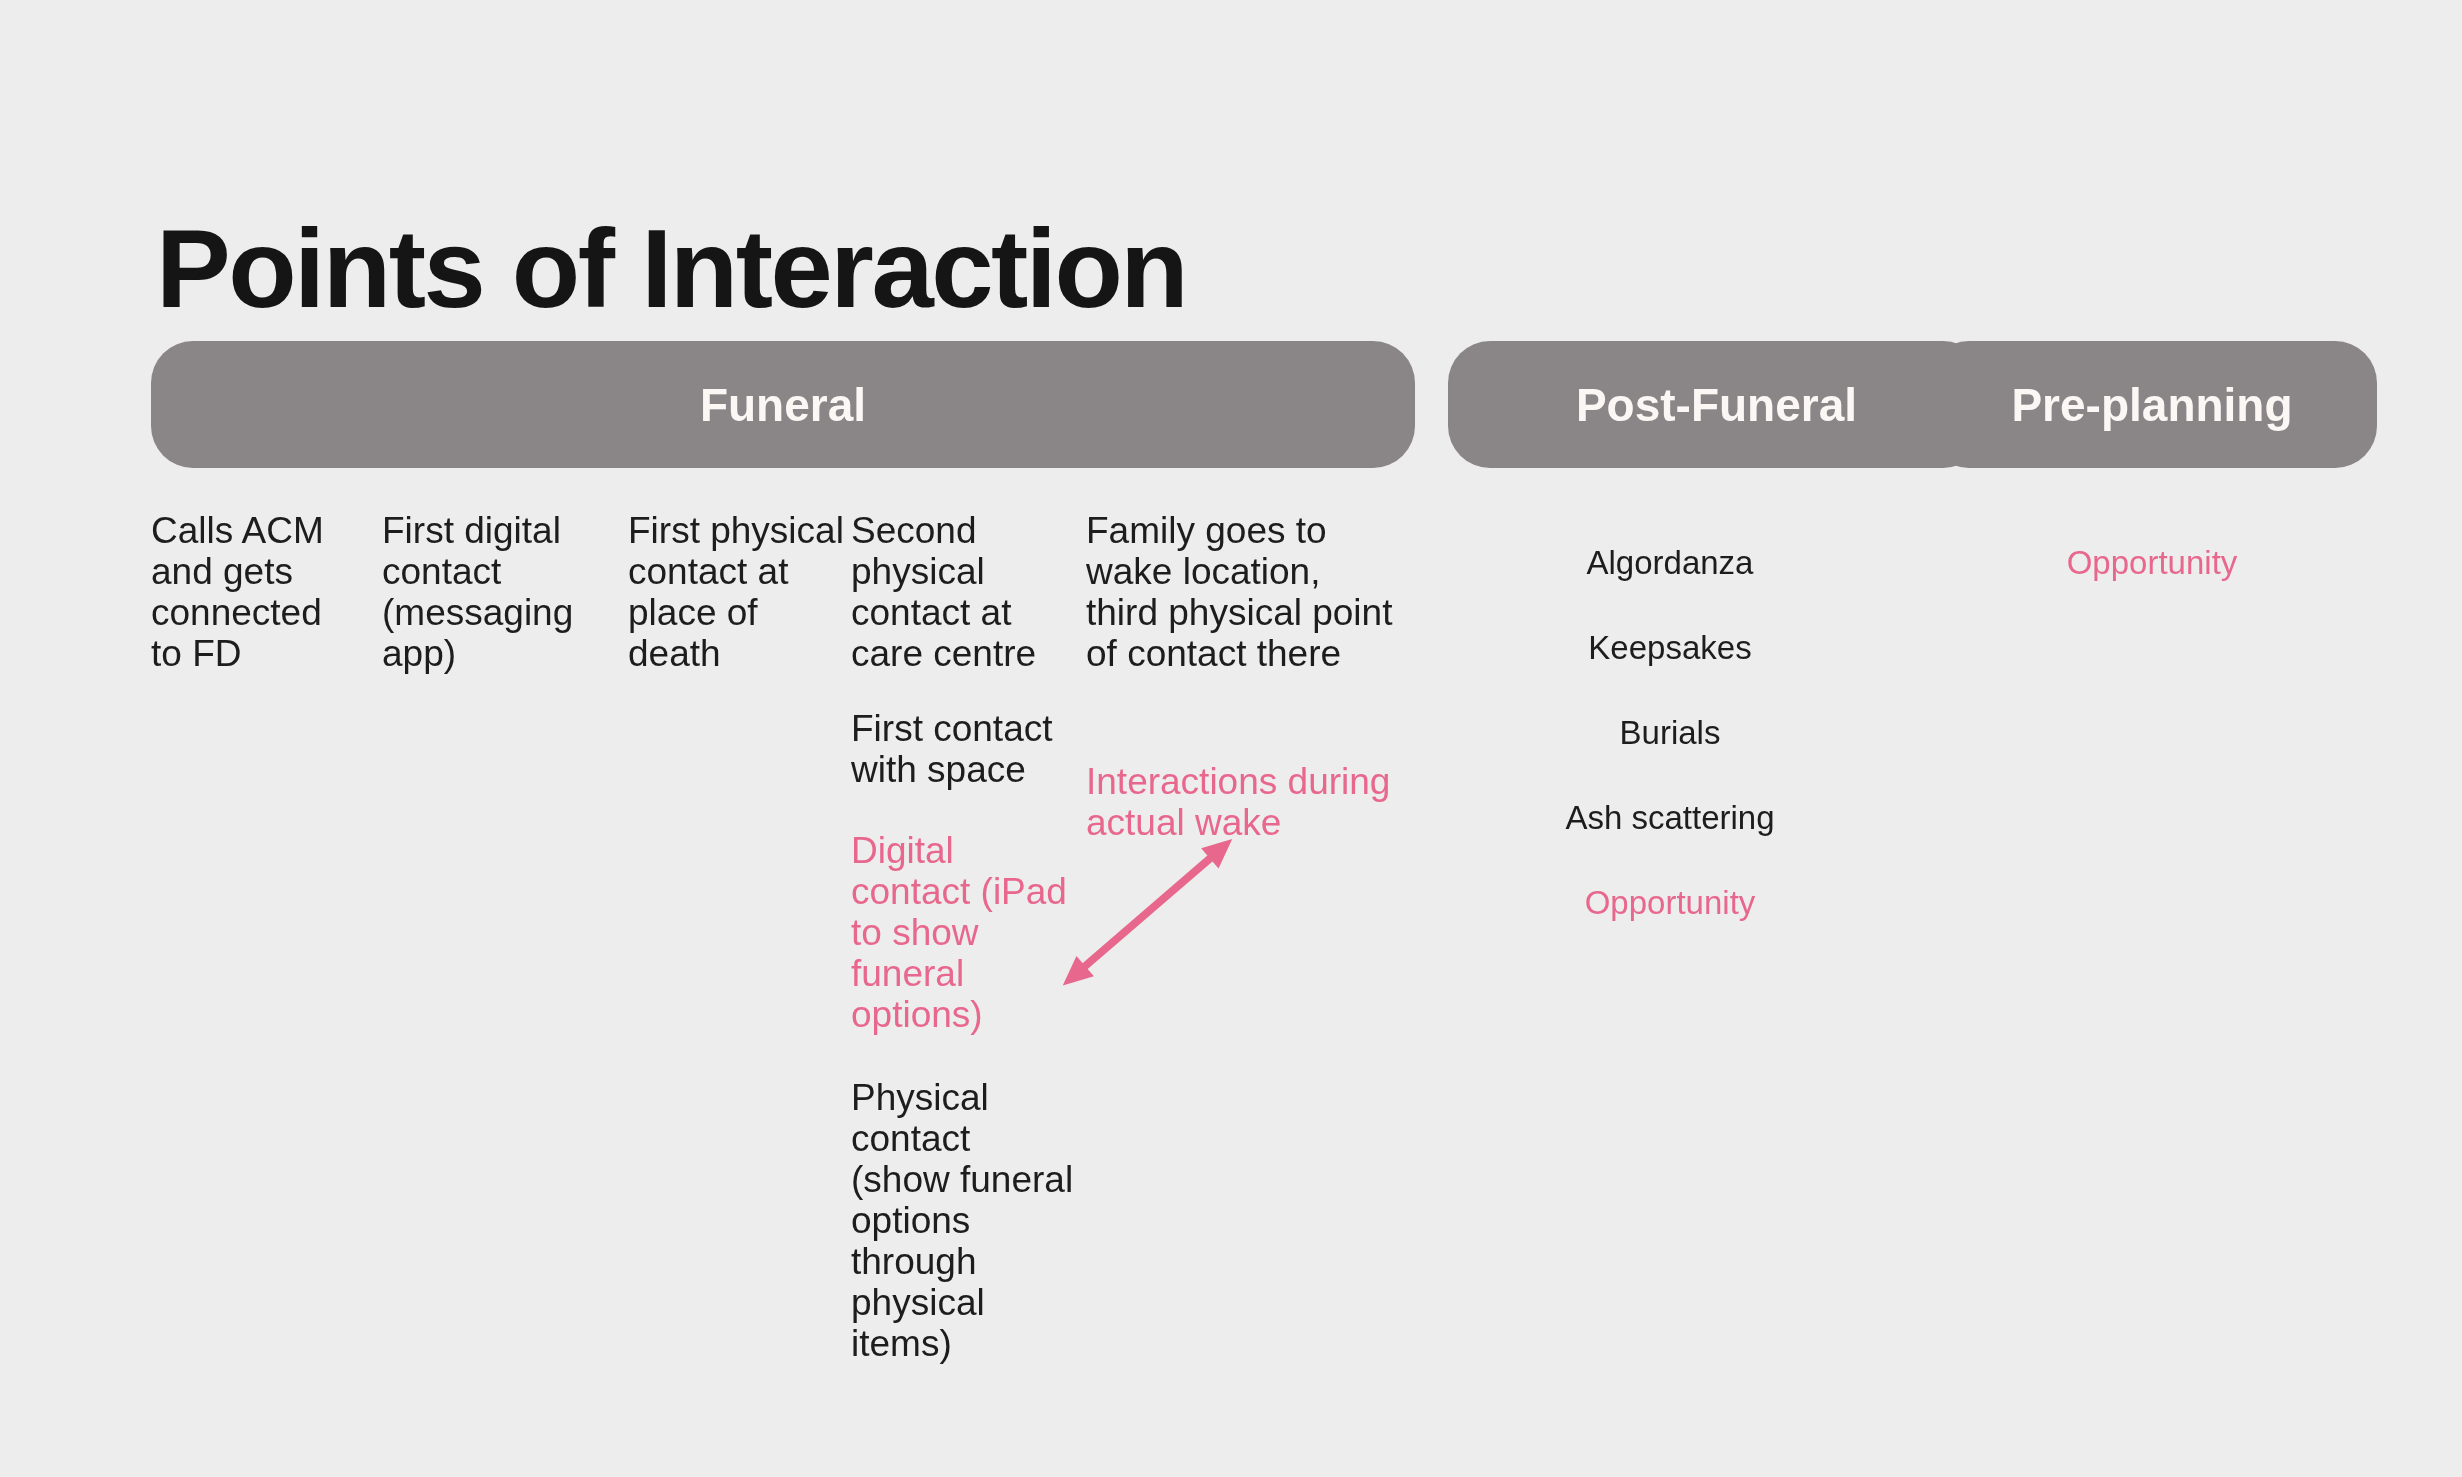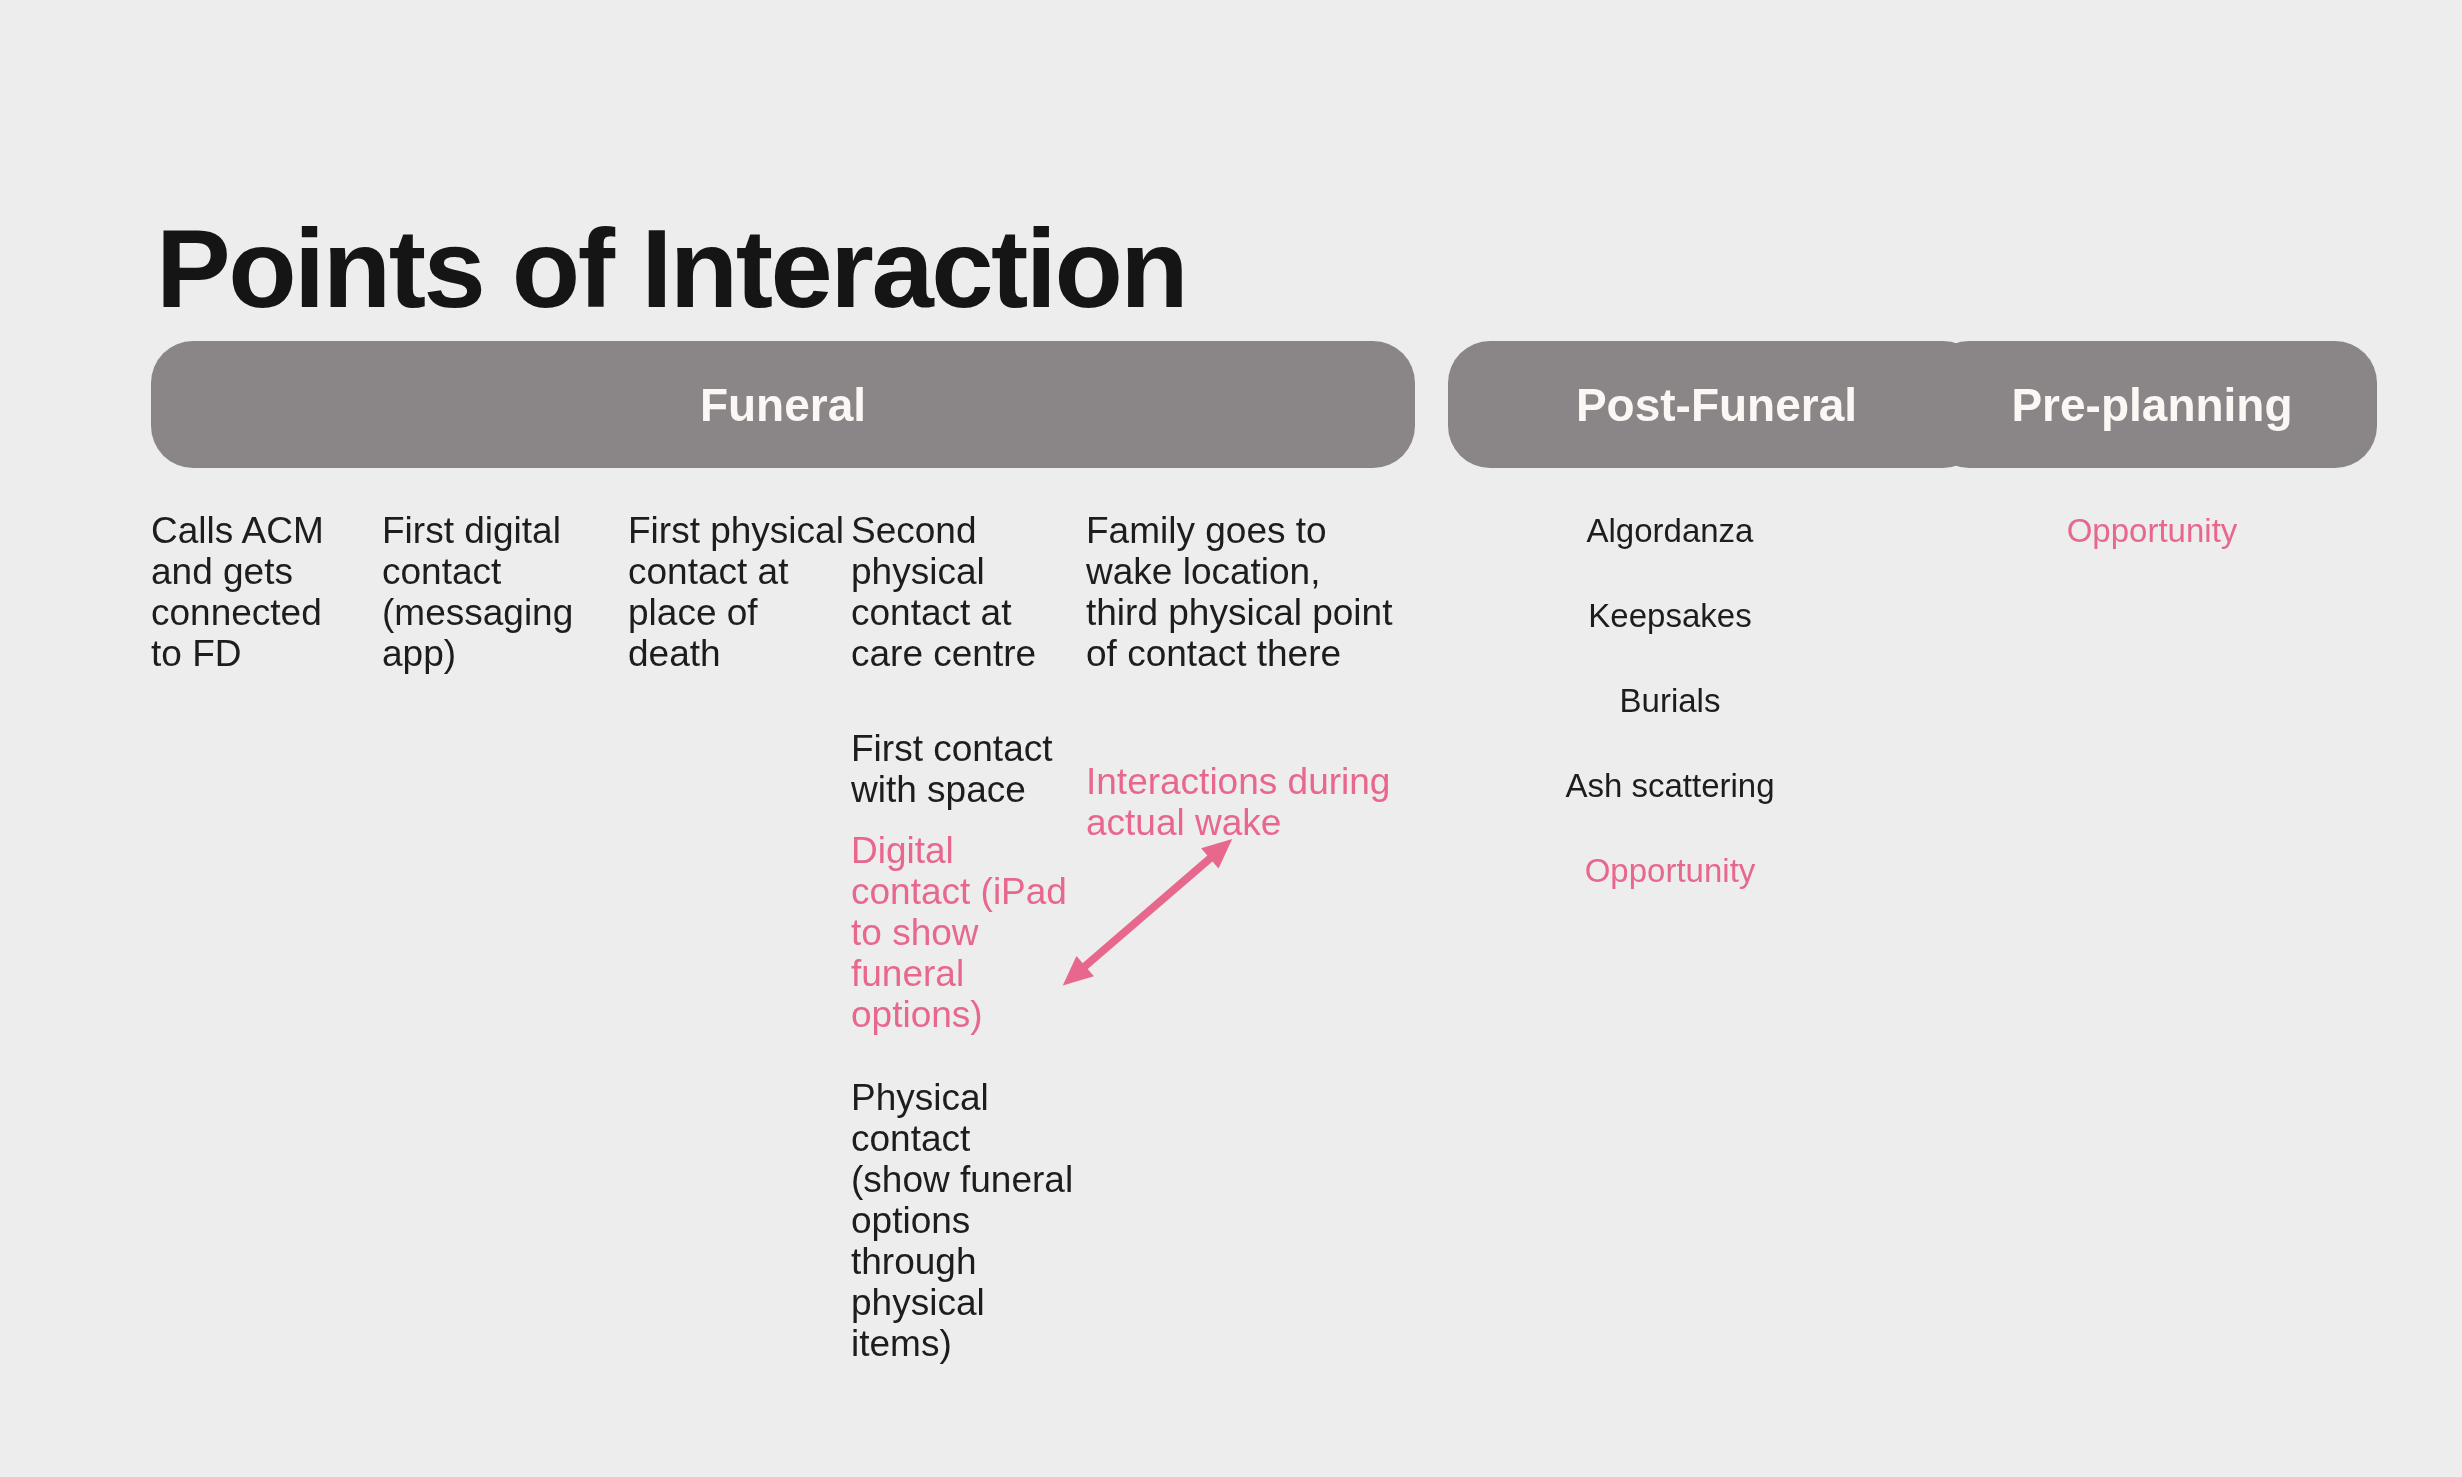--- a/index.html
+++ b/index.html
@@ -34,21 +34,21 @@
   .pill-post{left:1448px;width:537px;}
   .pill-pre{left:1927px;width:450px;}
   .txt{
     position:absolute;
     font-size:37px;line-height:41px;
     white-space:pre-line;
   }
   .pink{color:var(--accent_pink);}
   .center-list{
     position:absolute;text-align:center;
-    font-size:33px;line-height:41px;
+    font-size:33px;line-height:41px;margin-top:32px;
   }
   .center-list .item{margin:0 0 44px 0;}
   .pre-list .item{margin-bottom:49px;}
   .arrow-svg{position:absolute;left:1034px;top:813px;width:227px;height:202px;overflow:visible;}
 </style>
 </head>
 <body>
 
 <h1 class="title">Points of Interaction</h1>
 
@@ -72,21 +72,21 @@
 app)</div>
 <div class="txt" style="left:616px;top:510px;margin-left:12px;">First physical
 contact at
 place of
 death</div>
 
 <div class="txt" style="left:851px;top:510px;">Second
 physical
 contact at
 care centre</div>
-<div class="txt" style="left:851px;top:728px;">First contact
+<div class="txt" style="left:851px;top:708px;">First contact
 with space</div>
 <div class="txt pink" style="left:851px;top:830px;">Digital
 contact (iPad
 to show
 funeral
 options)</div>
 <div class="txt" style="left:851px;top:1077px;">Physical
 contact
 (show funeral
 options

